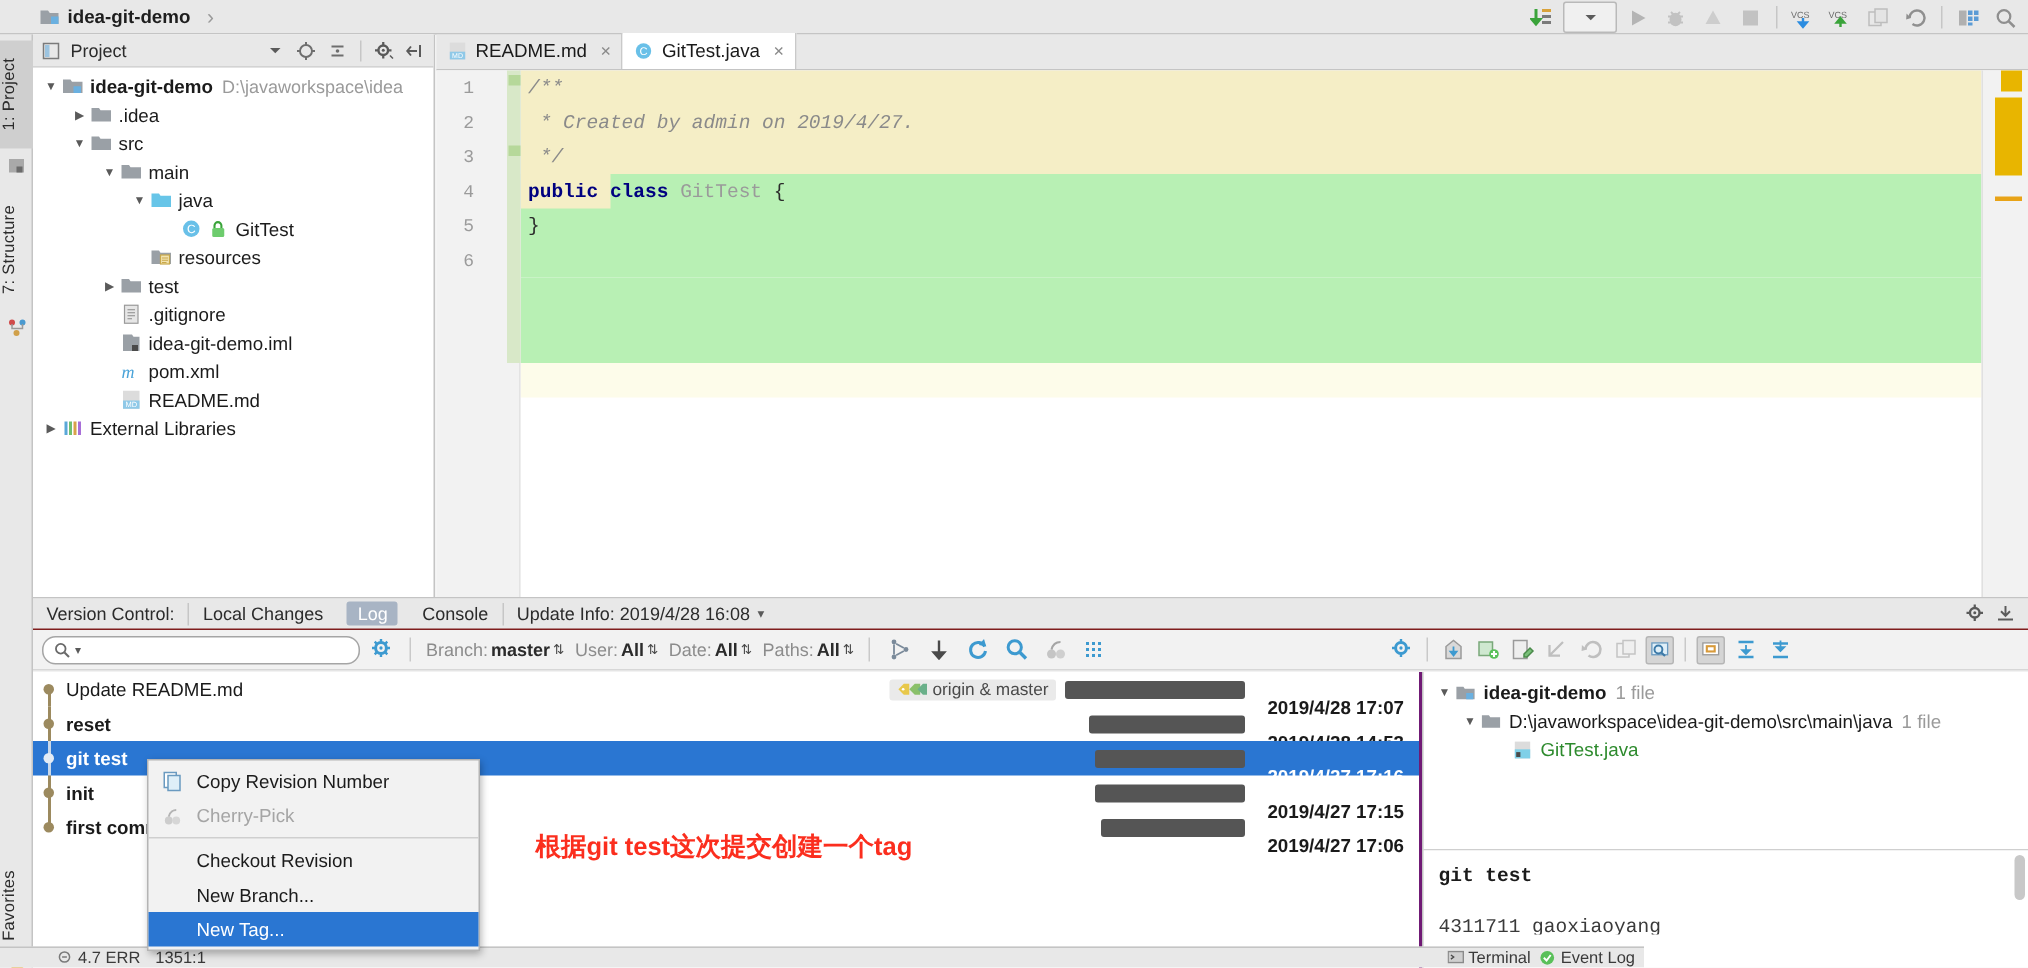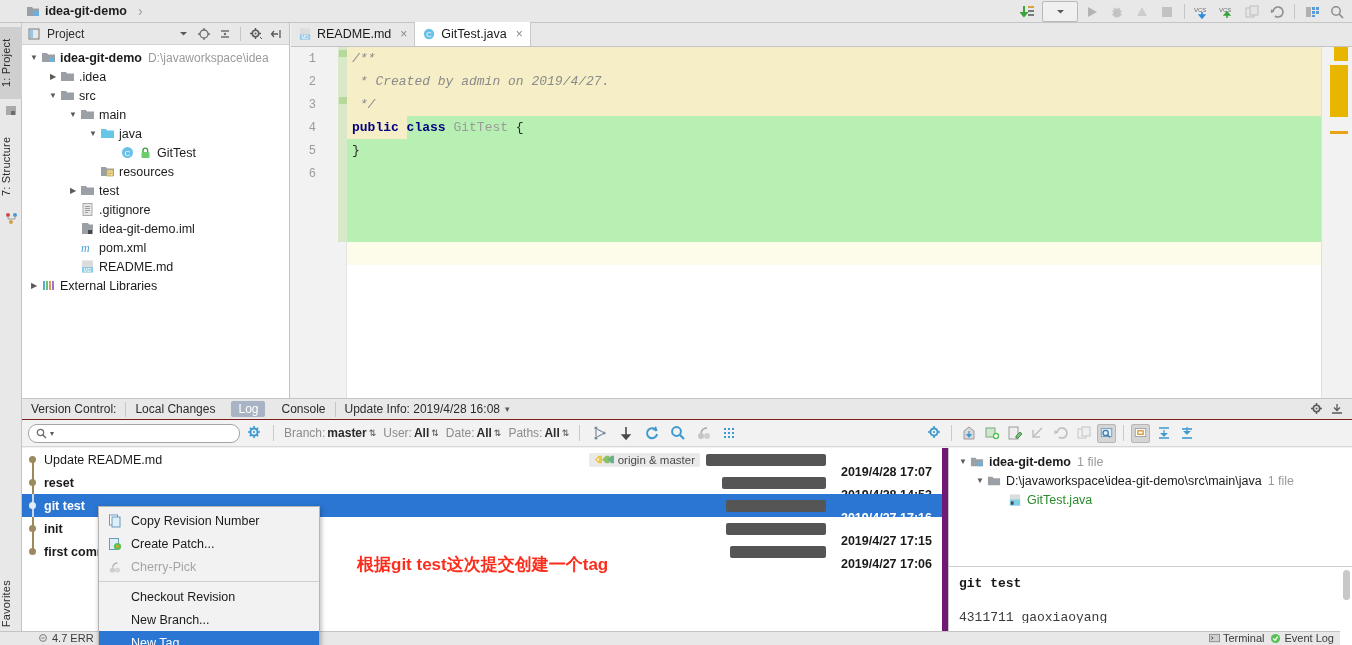--- a/index.html
+++ b/index.html
@@ -99,21 +99,21 @@
   .searchbox { width:212px; height:19px; background:#fff; border:1px solid #a5a5a5; border-radius:9px;
      display:flex; align-items:center; padding:0 7px; gap:3px; font-size:11px; color:#7d7d7d;}
   .flt { font-size:12px; color:#8c8c8c; display:flex; align-items:center; gap:2px;}
   .flt b { color:#2b2b2b; }
   .fsep { width:1px;height:16px;background:#c9c9c9;margin:0 3px;}
   .ibtn { width:19px; height:19px; display:flex;align-items:center;justify-content:center;}
   .ibtn.act { background:#d5d5d5; border:1px solid #b6b6b6; border-radius:2px;}
 
   
   .loglist { position:absolute; left:0; top:49px; width:926px; height:198px; background:#fff;
-    border-right:6px solid #701a75; overflow:hidden;}
+    border-right:2px solid #701a75; overflow:hidden;}
   .lrow { position:relative; height:23px; display:flex; align-items:center; font-size:12.5px;}
   .lrow.sel { background:#2a76d2; color:#fff; }
   .graph { width:22px; height:23px; position:relative; flex:none;}
   .gnode { position:absolute; left:7px; top:8px; width:7px; height:7px; border-radius:50%; background:#9c8a5f;}
   .gline { position:absolute; left:10px; top:0; width:1.5px; height:23px; background:#9c8a5f;}
   .subj { flex:1; overflow:hidden; white-space:nowrap; }
   .subj.b { font-weight:bold; }
   .reftag { display:inline-flex; align-items:center; gap:4px; background:#eaeaea; border-radius:2px;
     padding:1px 5px; font-size:11.5px; color:#4a4a4a; margin-right:6px;}
   .author { width:128px; text-align:right; padding-right:8px; position:relative;}
@@ -136,22 +136,22 @@
   .detail { position:absolute; left:927px; top:49px; width:403px; height:198px; background:#fff;}
   .dtree { padding:4px 0; }
   .drow { height:19px; display:flex; align-items:center; font-size:12.5px; white-space:nowrap;}
   .dcount { color:#9a9a9a; margin-left:6px;}
   .dsep { position:absolute; left:0; top:118px; width:403px; height:1px; background:#cfcfcf;}
   .dmsg { position:absolute; left:0; top:119px; width:403px; height:79px; background:#fff; padding:9px 10px;
     font-family:"Liberation Mono", monospace; font-size:13px; color:#1b1b1b;}
   .dscroll { position:absolute; right:2px; top:122px; width:7px; height:30px; background:#c8c8c8; border-radius:4px;}
 
   
-  .statusbar { position:absolute; left:0; bottom:0; width:1340px; height:14px; background:#e8e8e8;
-     border-top:1px solid #c4c4c4; display:flex; align-items:flex-start; font-size:11px; color:#3a3a3a; gap:10px; padding:0 6px;}
+  .statusbar { position:absolute; left:0; bottom:0; width:1096px; height:14px; background:#e8e8e8;
+     border-top:1px solid #c4c4c4; display:flex; align-items:center; font-size:11px; color:#3a3a3a; gap:10px; padding:0 6px;}
   .sb-item { display:flex; align-items:center; gap:3px;}
   .sb-right { margin-left:auto; display:flex; align-items:center; gap:6px;}
 
   svg { display:block; }
 </style>
 </head>
 <body>
 
 <div id="app">
 
@@ -842,30 +842,20 @@
   <div class="ctxmenu">
     <div class="mi">
       <span class="mico">
         <svg width="14" height="14" viewBox="0 0 14 14">
             <rect x="1.5" y="1" width="8" height="10" fill="#fff" stroke="#6a9ac0"></rect>
             <rect x="4" y="3" width="8" height="10" fill="#dfeff8" stroke="#6a9ac0"></rect>
           </svg>
       </span>
       <span>Copy Revision Number</span>
     </div>
-    <div class="mi">
-      <span class="mico">
-        <svg width="14" height="14" viewBox="0 0 14 14">
-            <rect x="1.5" y="1.5" width="9" height="11" fill="#dfeff8" stroke="#6a9ac0"></rect>
-            <circle cx="9.5" cy="9.5" r="3.6" fill="#5ac05a"></circle>
-            <circle cx="9.5" cy="9.5" r="1.4" fill="#e8a317"></circle>
-          </svg>
-      </span>
-      <span>Create Patch...</span>
-    </div>
     <div class="mi dis">
       <span class="mico">
         <svg width="14" height="14" viewBox="0 0 14 14">
             <circle cx="4.5" cy="10" r="2.6" fill="#cdcdcd"></circle>
             <circle cx="9.5" cy="10" r="2.6" fill="#d6d6d6"></circle>
             <path d="M4.5 7.4c.8-3.4 3.4-4.4 5-4.4" stroke="#b4b4b4" stroke-width="1.3" fill="none"></path>
           </svg>
       </span>
       <span>Cherry-Pick</span>
     </div>

